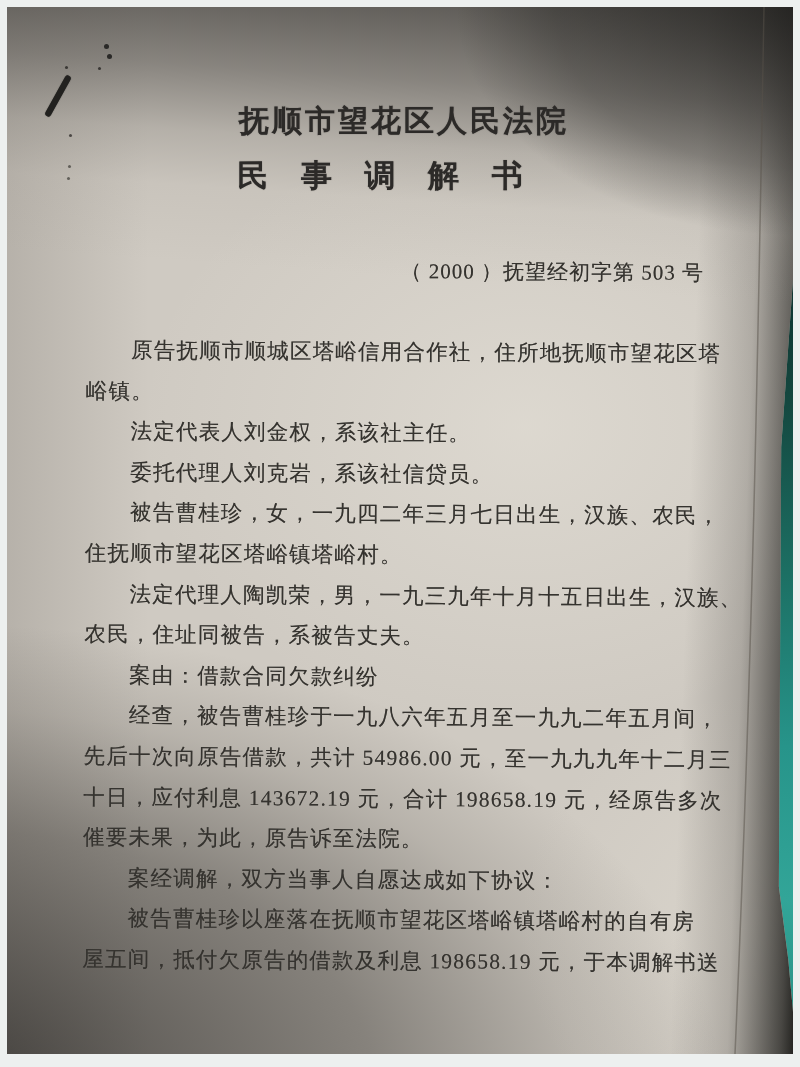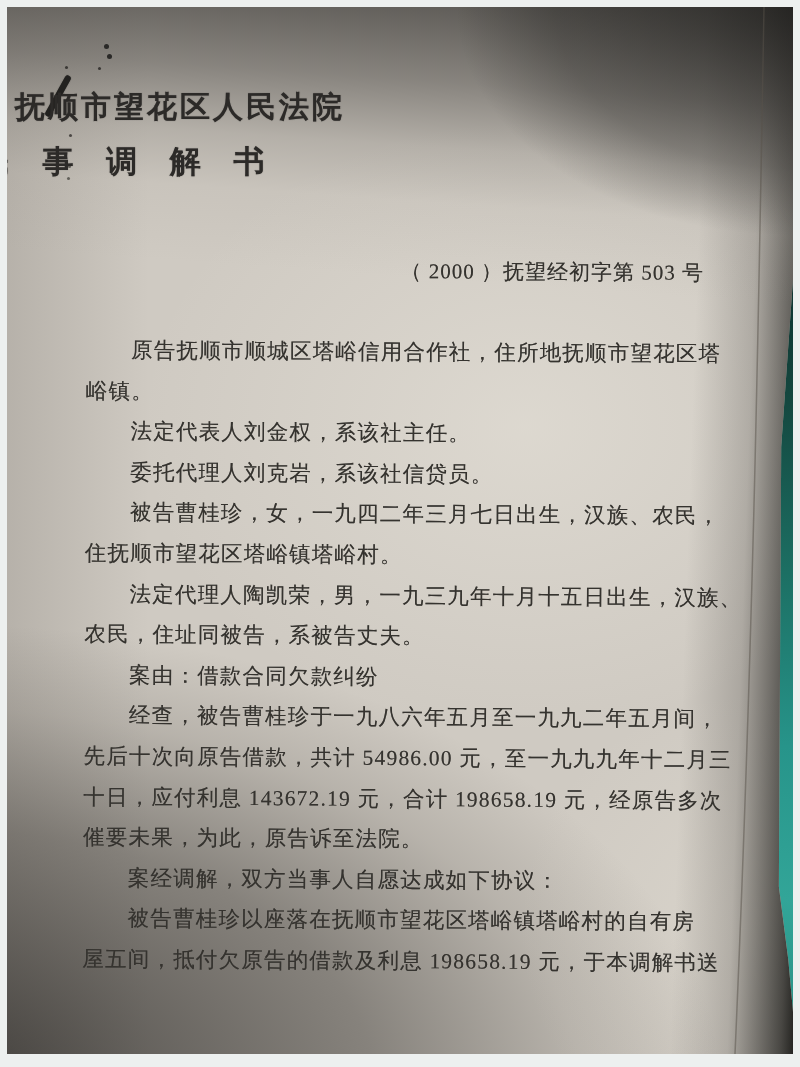--- a/index.html
+++ b/index.html
@@ -49,21 +49,21 @@
     box-shadow:
       98px 38px 0 1px #2a2927,
       101px 48px 0 1px #2a2927,
       58px 59px 0 0 #3a3835,
       91px 60px 0 0 #3a3835,
       62px 127px 0 0 rgba(50,48,45,0.8),
       61px 158px 0 0 rgba(60,58,54,0.7),
       60px 170px 0 0 rgba(60,58,54,0.7);
   }
   .content { position: absolute; inset: 0; color: #32302d; }
-  .heading-block { position: absolute; left: 0; top: 80px; width: 100%; }
+  .heading-block { position: absolute; left: 0; top: 94px; width: 100%; text-align: center; }
   .court-name {
     font-family: "Liberation Sans", "DejaVu Sans", sans-serif;
     font-weight: bold; font-size: 30px; letter-spacing: 3px;
     color: #2c2a28; margin-left: 8px;
     text-shadow: 0 0 1px rgba(44,42,40,0.55);
   }
   .doc-title {
     font-family: "Liberation Sans", "DejaVu Sans", sans-serif;
     font-weight: bold; font-size: 31px; letter-spacing: 12px;
     color: #2c2a28; margin-top: 13px; margin-left: -28px;

